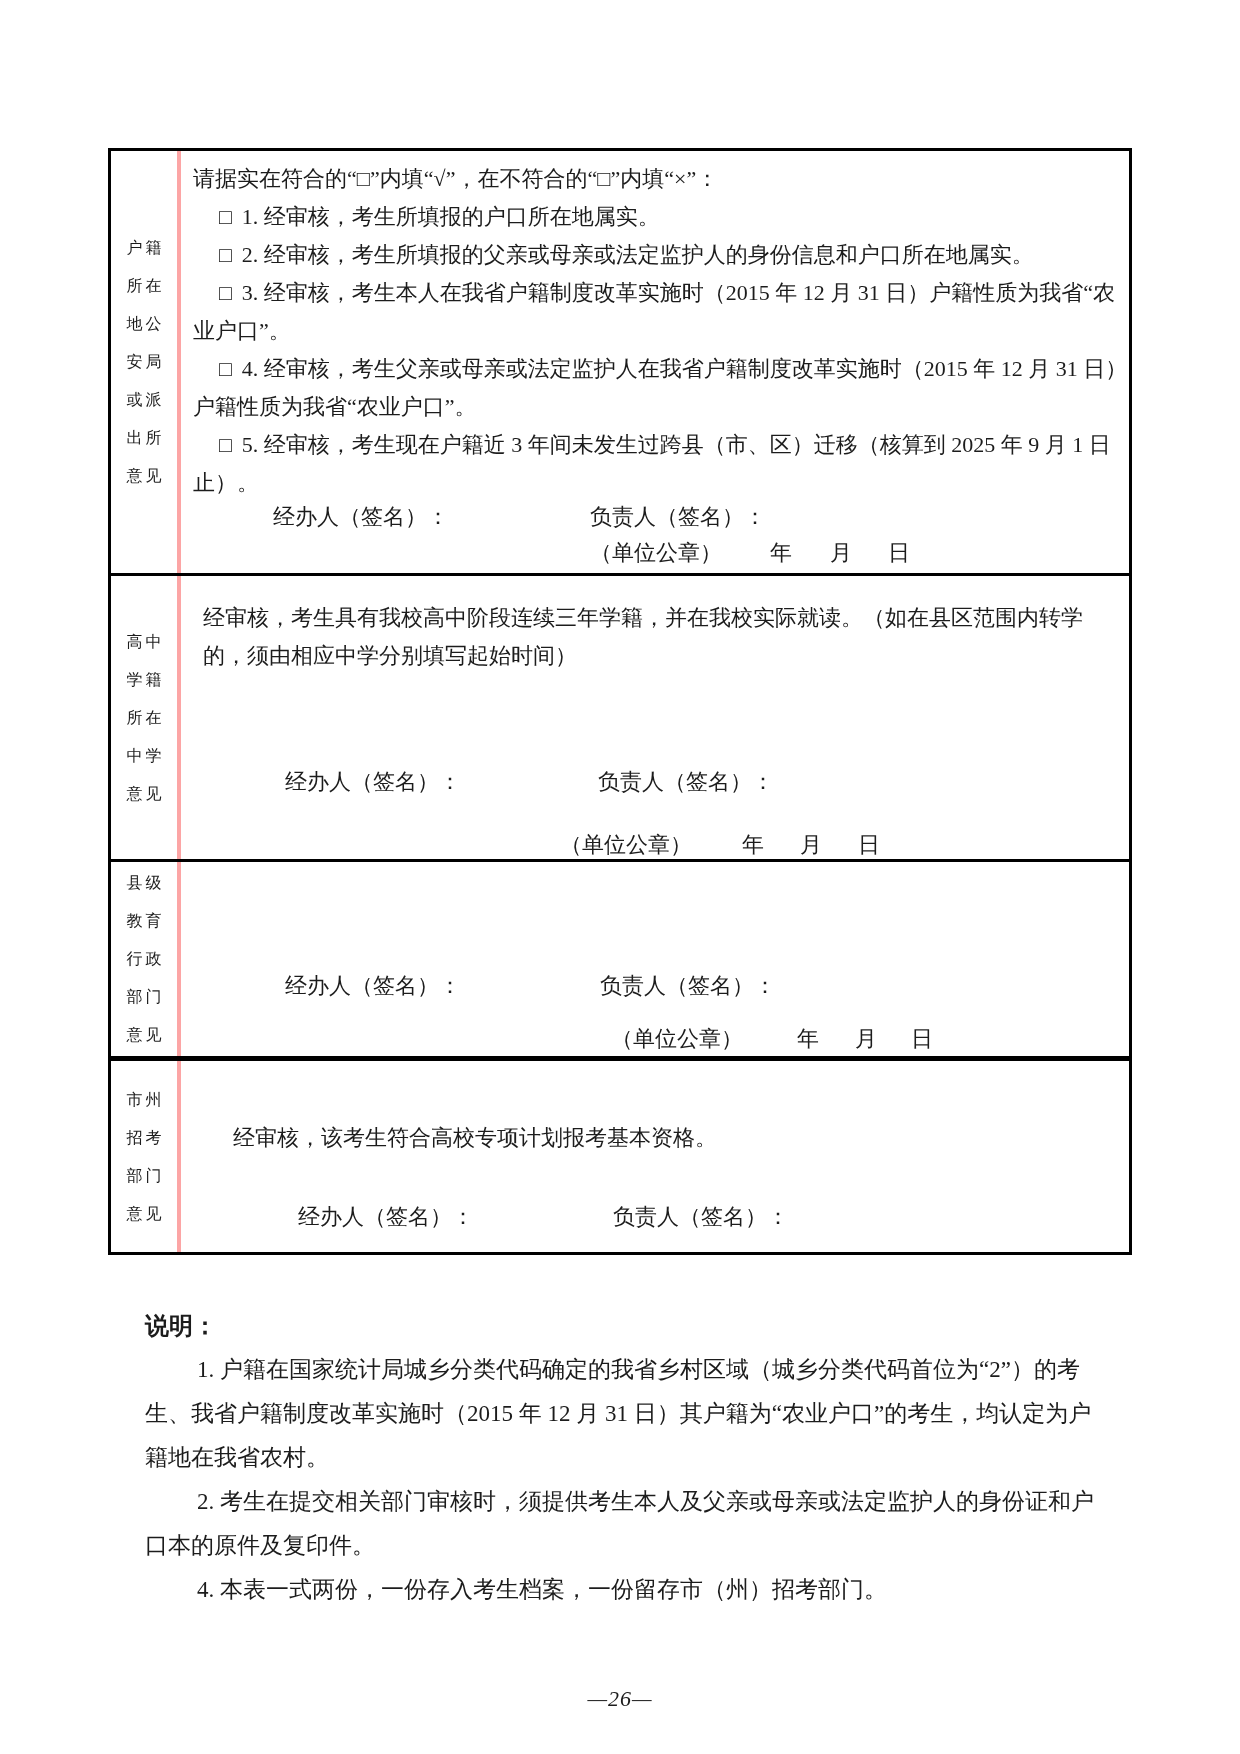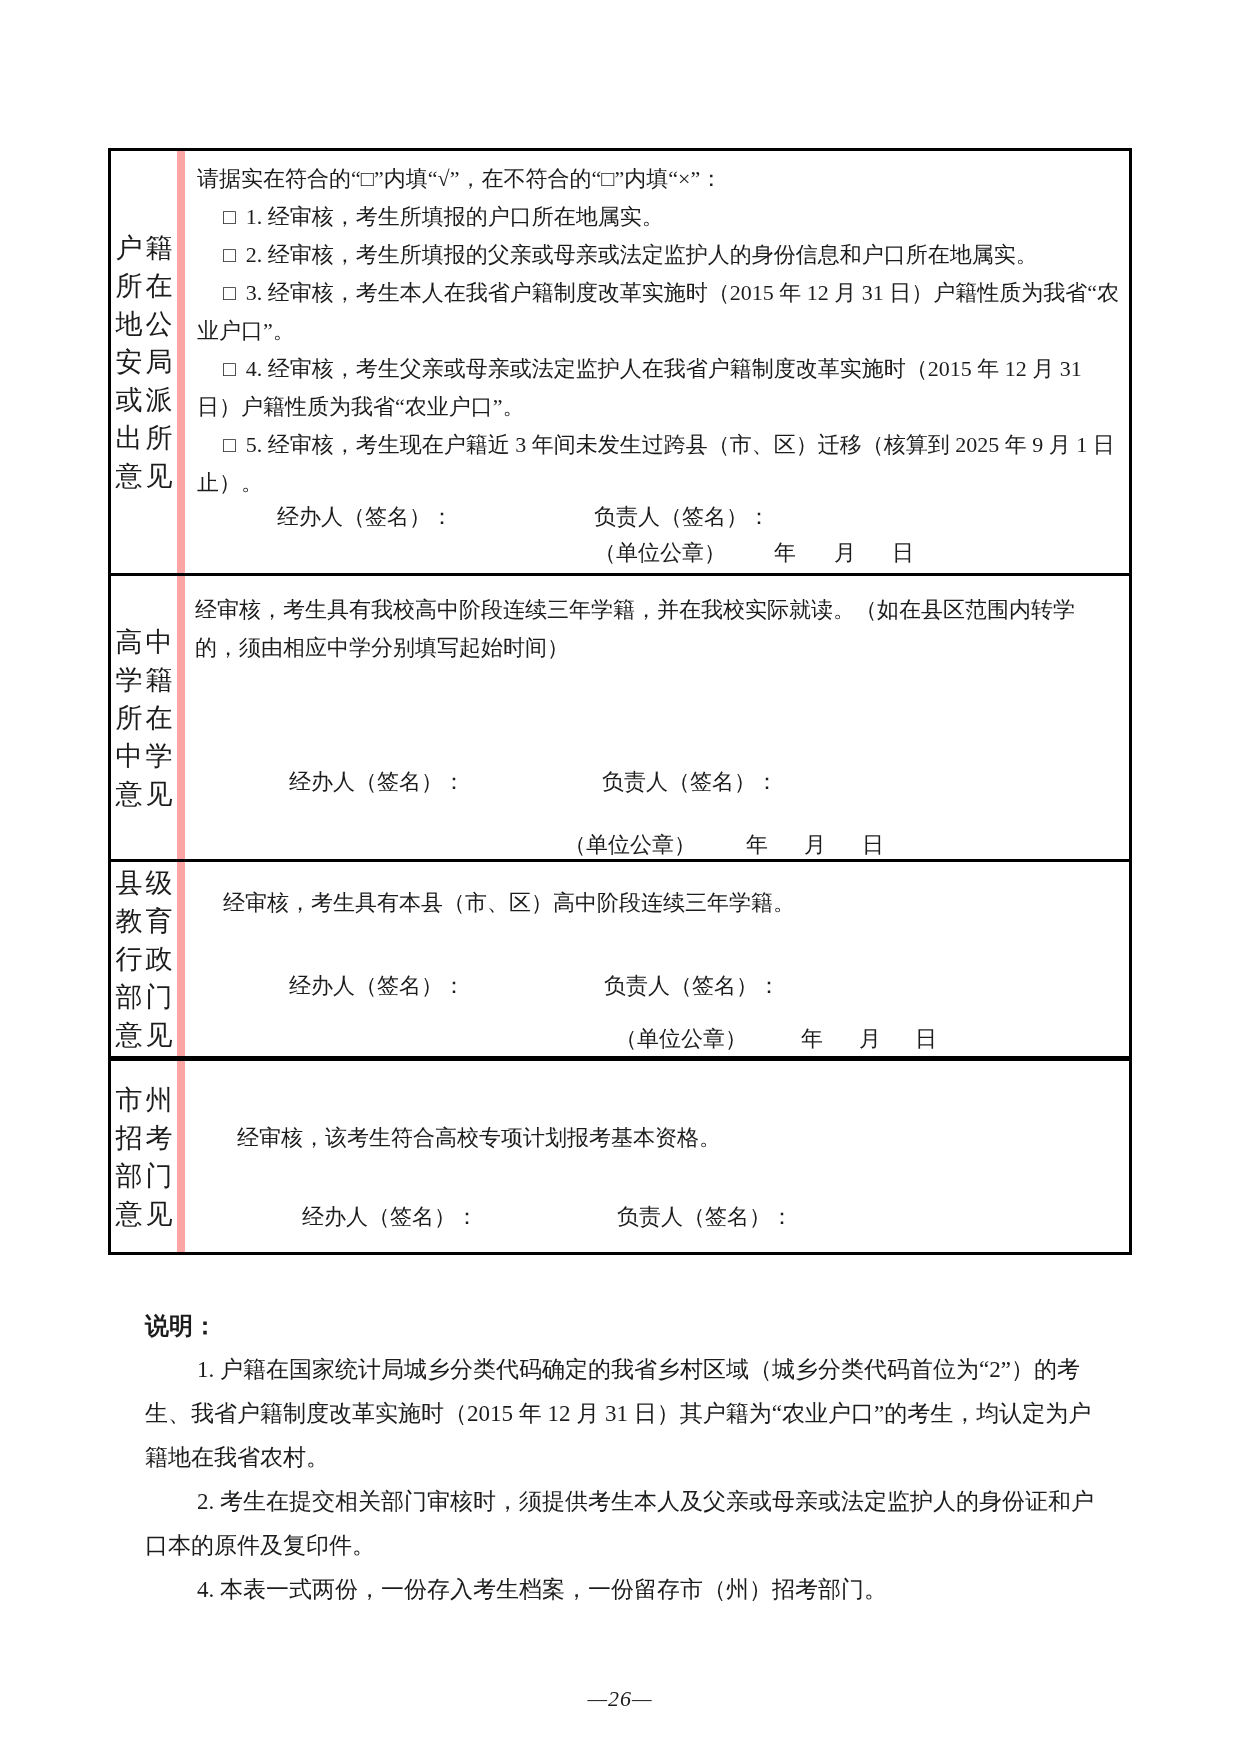--- a/index.html
+++ b/index.html
@@ -10,32 +10,32 @@
   }
   .review-table {
     position:absolute; left:108px; top:148px; width:1024px;
     border:3px solid #000; box-sizing:border-box; background:#fff;
   }
   .trow { display:flex; box-sizing:border-box; }
   .trow.sep3 { border-top:3px solid #000; }
   .trow.sep5 { border-top:5px solid #000; }
   .r1 { height:422px; } .r2 { height:286px; } .r3 { height:197px; } .r4 { height:196px;gap:13px; }
   .th {
-    flex:0 0 66px; width:66px; border-right:8px solid #fca5a5;
+    flex:0 0 66px; width:66px; border-right:4px solid #fca5a5;
     display:flex; flex-direction:column; justify-content:center; align-items:center;
-    font-size:27px; line-height:38px;
+    font-size:16px; line-height:38px;
   }
   .th-line { white-space:nowrap; letter-spacing:3px; text-indent:3px; }
   .td { flex:1 1 auto; position:relative; box-sizing:border-box; font-size:22px; overflow:hidden; }
   .checklist { padding:9px 1px 0 12px; line-height:38px; }
   .chk-intro { }
   .chk-item { text-indent:26px; }
   .chk-box { margin-right:10px; font-size:21px; }
   .para { line-height:38px; }
-  .p2 { padding:15px 16px 0 10px; }
+  .p2 { padding:23px 16px 0 10px;margin-left:12px; }
   .p3 { position:absolute; top:22px; left:38px; right:16px; }
   .p4 { position:absolute; top:58px; left:39px; right:16px; }
   .abs { position:absolute; white-space:nowrap; line-height:32px; }
   .notes {
     position:absolute; left:145px; top:1308px; width:952px;
     font-size:23px; line-height:44px;
   }
   .notes-heading {
     font-family:Liberation Mono, monospace;
     font-weight:bold; font-size:24px; line-height:40px;
@@ -102,21 +102,20 @@
 
     <div class="trow r3 sep3">
       <div class="th">
         <div class="th-line">县级</div>
         <div class="th-line">教育</div>
         <div class="th-line">行政</div>
         <div class="th-line">部门</div>
         <div class="th-line">意见</div>
       </div>
       <div class="td">
-        <div class="para p3">经审核，考生具有本县（市、区）高中阶段连续三年学籍。</div>
         <span class="abs" style="left:104px; top:108px;">经办人（签名）：</span>
         <span class="abs" style="left:419px; top:108px;">负责人（签名）：</span>
         <span class="abs" style="left:430px; top:161px;">（单位公章）</span>
         <span class="abs" style="left:616px; top:161px;">年</span>
         <span class="abs" style="left:674px; top:161px;">月</span>
         <span class="abs" style="left:730px; top:161px;">日</span>
       </div>
     </div>
 
     <div class="trow r4 sep5">

